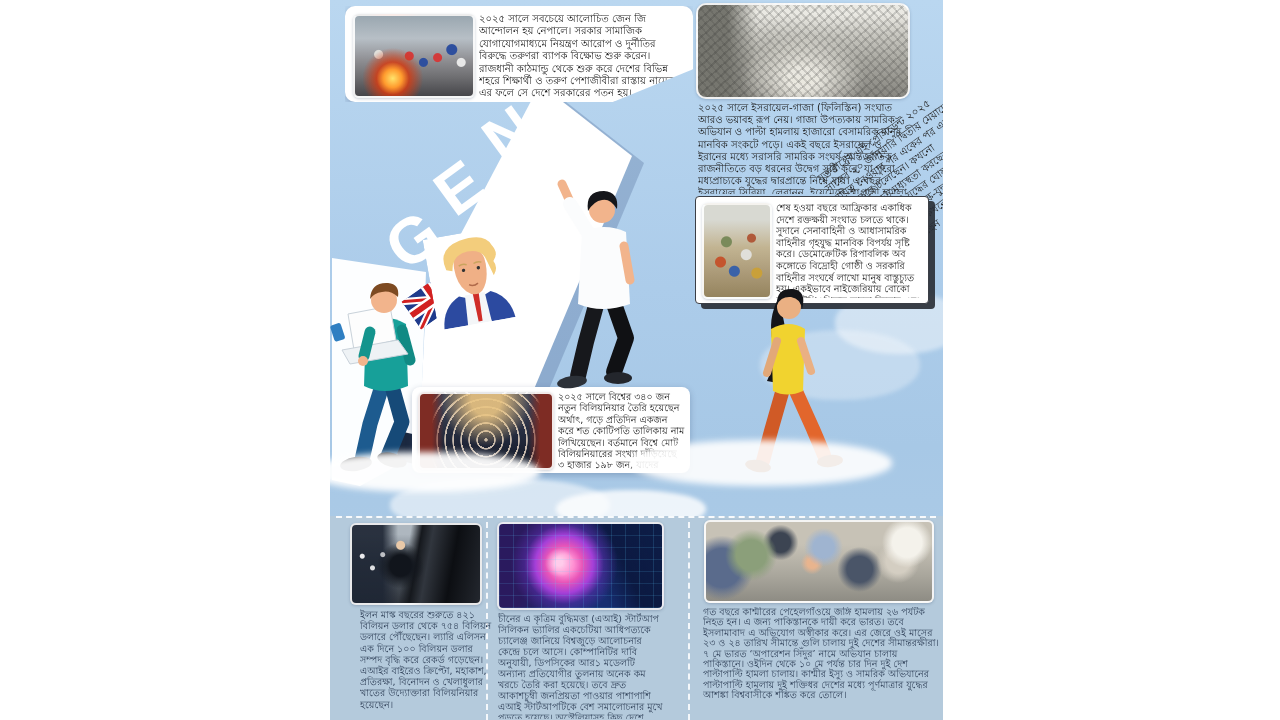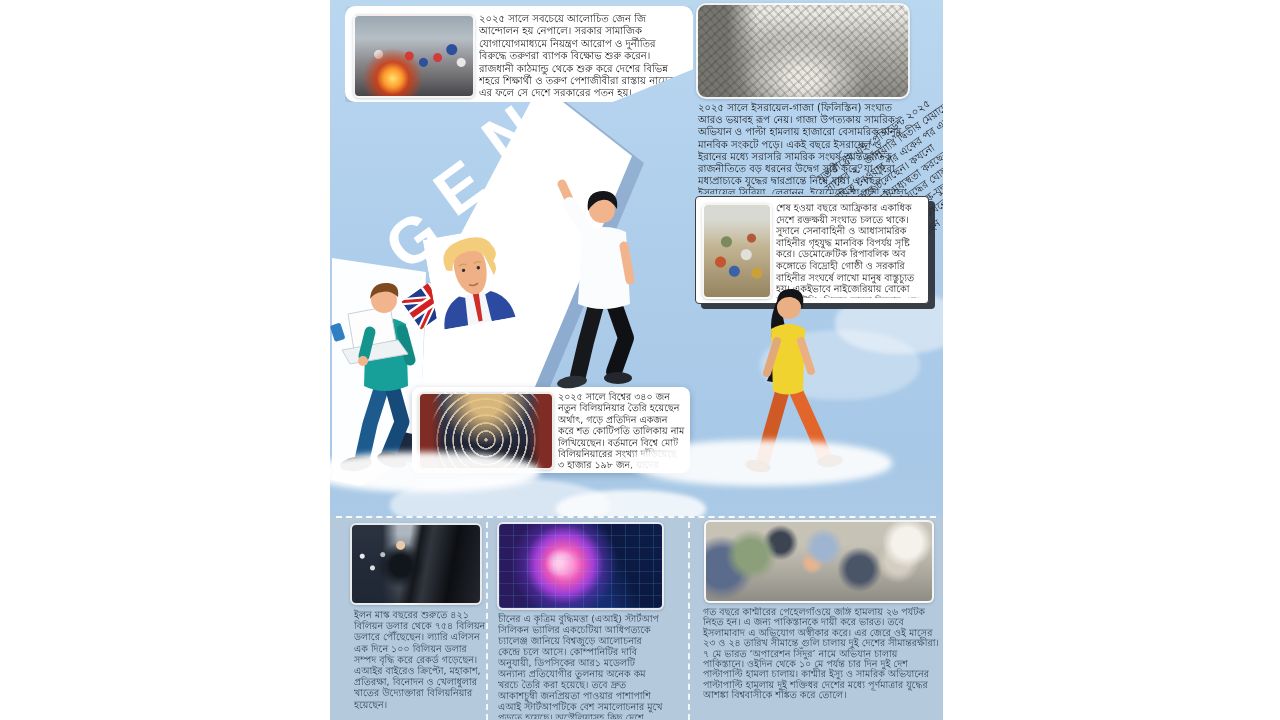--- a/index.html
+++ b/index.html
@@ -189,21 +189,21 @@
     <div class="cloud" style="left:-20px;top:452px;width:230px;height:40px;opacity:.95;filter:blur(3px);"></div>
     <div class="cloud" style="left:300px;top:440px;width:262px;height:46px;opacity:.9;filter:blur(3px);"></div>
     <div class="cloud" style="left:226px;top:490px;width:150px;height:38px;opacity:.8;filter:blur(2px);"></div>
 
     <div class="abs" style="left:0;top:516px;width:613px;height:204px;background:#b4cadc;">
       <div class="dashedh" style="left:6px;top:0;width:600px;"></div>
       <div class="dashedv" style="left:156px;top:6px;height:198px;"></div>
       <div class="dashedv" style="left:358px;top:6px;height:198px;"></div>
 
       <div class="photo ph-musk" style="left:20px;top:7px;width:128px;height:78px;"></div>
-      <p class="txt panel-txt" style="left:24px;top:93px;width:136px;height:110px;font-size:9.5px;line-height:11.2px;">ইলন মাস্ক বছরের শুরুতে ৪২১ বিলিয়ন ডলার থেকে ৭৫৪ বিলিয়ন ডলারে পৌঁছেছেন। ল্যারি এলিসন এক দিনে ১০০ বিলিয়ন ডলার সম্পদ বৃদ্ধি করে রেকর্ড গড়েছেন। এআইর বাইরেও ক্রিপ্টো, মহাকাশ, প্রতিরক্ষা, বিনোদন ও খেলাধুলার খাতের উদ্যোক্তারা বিলিয়নিয়ার হয়েছেন।</p>
+      <p class="txt panel-txt" style="left:30px;top:93px;width:136px;height:110px;font-size:9.5px;line-height:11.2px;">ইলন মাস্ক বছরের শুরুতে ৪২১ বিলিয়ন ডলার থেকে ৭৫৪ বিলিয়ন ডলারে পৌঁছেছেন। ল্যারি এলিসন এক দিনে ১০০ বিলিয়ন ডলার সম্পদ বৃদ্ধি করে রেকর্ড গড়েছেন। এআইর বাইরেও ক্রিপ্টো, মহাকাশ, প্রতিরক্ষা, বিনোদন ও খেলাধুলার খাতের উদ্যোক্তারা বিলিয়নিয়ার হয়েছেন।</p>
 
       <div class="photo ph-ai" style="left:167px;top:6px;width:163px;height:84px;"></div>
       <p class="txt panel-txt" style="left:168px;top:97px;width:166px;height:106px;font-size:9.5px;line-height:11px;">চীনের এ কৃত্রিম বুদ্ধিমত্তা (এআই) স্টার্টআপ সিলিকন ভ্যালির একচেটিয়া আধিপত্যকে চ্যালেঞ্জ জানিয়ে বিশ্বজুড়ে আলোচনার কেন্দ্রে চলে আসে। কোম্পানিটির দাবি অনুযায়ী, ডিপসিকের আর১ মডেলটি অন্যান্য প্রতিযোগীর তুলনায় অনেক কম খরচে তৈরি করা হয়েছে। তবে দ্রুত আকাশচুম্বী জনপ্রিয়তা পাওয়ার পাশাপাশি এআই স্টার্টআপটিকে বেশ সমালোচনার মুখে পড়তে হয়েছে। অস্ট্রেলিয়াসহ কিছু দেশে ‘নিরাপত্তার স্বার্থে’ চ্যাটবটটি নিষিদ্ধও করেছে সরকার।</p>
 
       <div class="photo ph-kashmir" style="left:374px;top:4px;width:226px;height:79px;"></div>
       <p class="txt panel-txt" style="left:373px;top:91px;width:237px;height:112px;font-size:9.5px;line-height:10.4px;">গত বছরে কাশ্মীরের পেহেলগাঁওয়ে জঙ্গি হামলায় ২৬ পর্যটক নিহত হন। এ জন্য পাকিস্তানকে দায়ী করে ভারত। তবে ইসলামাবাদ এ অভিযোগ অস্বীকার করে। এর জেরে ওই মাসের ২৩ ও ২৪ তারিখ সীমান্তে গুলি চালায় দুই দেশের সীমান্তরক্ষীরা। ৭ মে ভারত ‘অপারেশন সিঁদুর’ নামে অভিযান চালায় পাকিস্তানে। ওইদিন থেকে ১০ মে পর্যন্ত চার দিন দুই দেশ পাল্টাপাল্টি হামলা চালায়। কাশ্মীর ইস্যু ও সামরিক অভিযানের পাল্টাপাল্টি হামলায় দুই শক্তিধর দেশের মধ্যে পূর্ণমাত্রার যুদ্ধের আশঙ্কা বিশ্ববাসীকে শঙ্কিত করে তোলে।</p>
     </div>
 
   </div>
 </div>

